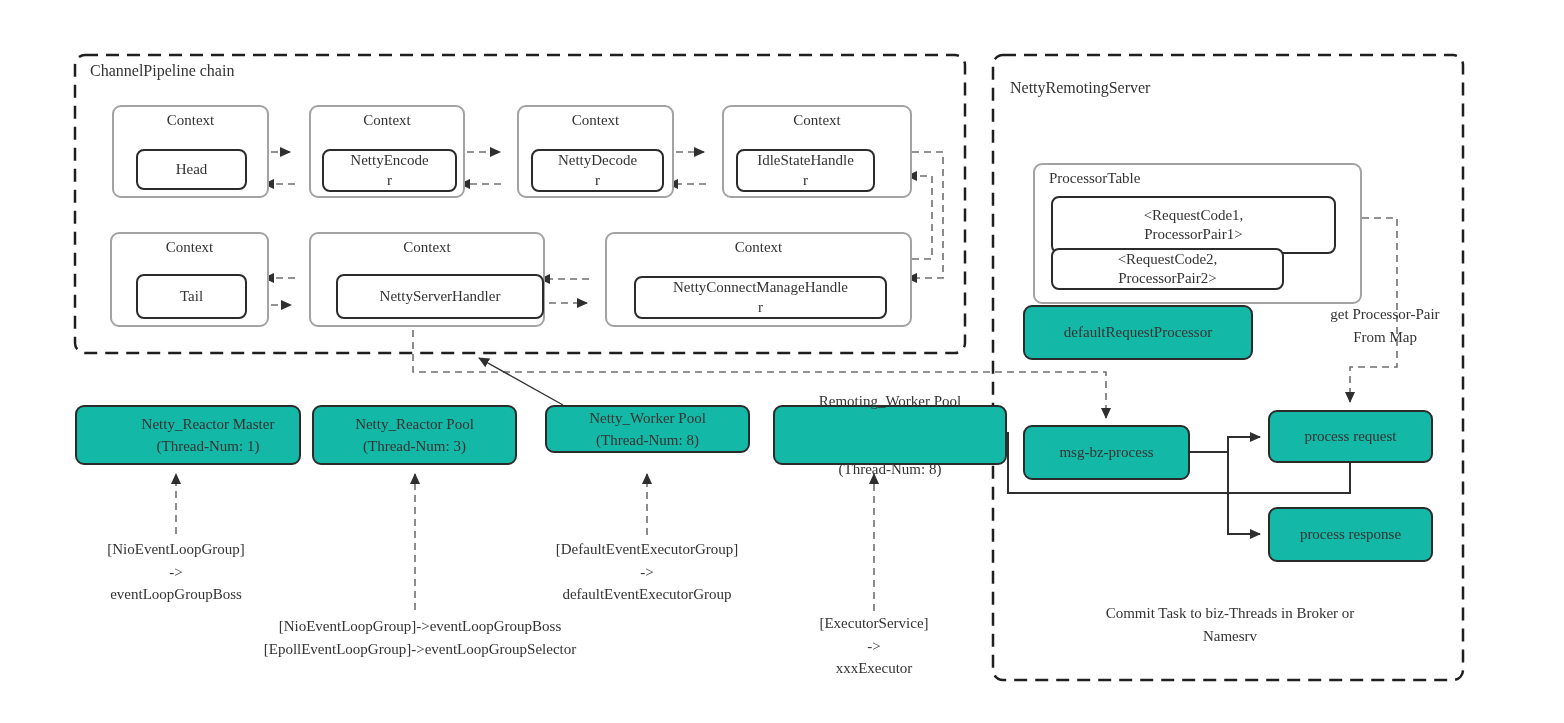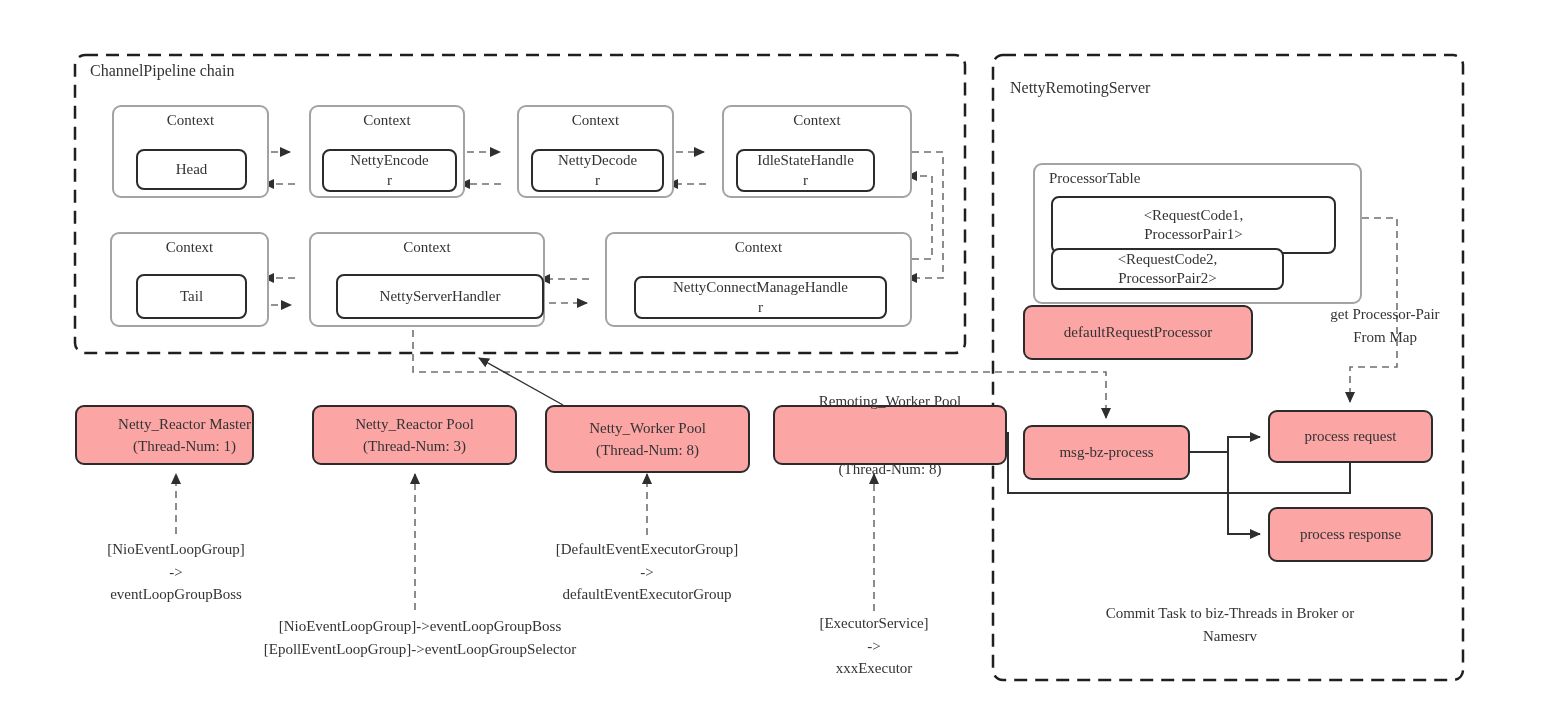--- a/index.html
+++ b/index.html
@@ -8,21 +8,21 @@
     width:1564px;height:723px;
     background:#ffffff;
     font-family:"Liberation Serif","DejaVu Serif",serif;
     color:#333;
     overflow:hidden;
   }
   #connectors{position:absolute;left:0;top:0;width:1564px;height:723px;pointer-events:none;}
   .abs{position:absolute;box-sizing:border-box;}
   .box{
     position:absolute;box-sizing:border-box;
-    border:2px solid #2b2b2b;border-radius:9px;background:#fca5a5;
+    border:2px solid #2b2b2b;border-radius:9px;background:#14b8a6;
     display:flex;align-items:center;justify-content:center;
     text-align:center;font-size:15px;line-height:1.35;white-space:pre-line;
   }
   .ctx{
     position:absolute;box-sizing:border-box;
     border:2px solid #a3a3a3;border-radius:9px;background:#fff;margin-left:12px;
   }
   .ctx-label{
     position:absolute;left:0;top:5px;width:100%;
     text-align:center;font-size:15px;
@@ -146,29 +146,29 @@
   <div class="freelabel" style="left:1300px;top:303px;width:170px;">get Processor-Pair
 From Map</div>
 
   <div class="box" style="left:1023px;top:425px;width:167px;height:55px;">msg-bz-process</div>
   <div class="box" style="left:1268px;top:410px;width:165px;height:53px;">process request</div>
   <div class="box" style="left:1268px;top:507px;width:165px;height:55px;">process response</div>
 
   <div class="freelabel" style="left:1060px;top:602px;width:340px;">Commit Task to biz-Threads in Broker or
 Namesrv</div>
 
-  <div class="box pool" style="left:75px;top:405px;width:179px;height:60px;padding-left:40px;">
+  <div class="box pool" style="left:75px;top:405px;width:226px;height:60px;padding-left:40px;">
     <div class="pool-name">Netty_Reactor Master</div>
     <div class="pool-threads">(Thread-Num: 1)</div>
   </div>
   <div class="box pool" style="left:312px;top:405px;width:205px;height:60px;">
     <div class="pool-name">Netty_Reactor Pool</div>
     <div class="pool-threads">(Thread-Num: 3)</div>
   </div>
-  <div class="box pool" style="left:545px;top:405px;width:205px;height:68px;">
+  <div class="box pool" style="left:545px;top:405px;width:205px;height:48px;">
     <div class="pool-name">Netty_Worker Pool</div>
     <div class="pool-threads">(Thread-Num: 8)</div>
   </div>
   <div class="box pool" style="left:773px;top:405px;width:234px;height:60px;gap:46px;">
     <div class="pool-name">Remoting_Worker Pool</div>
     <div class="pool-threads">(Thread-Num: 8)</div>
   </div>
 
   <div class="note" style="left:76px;top:538px;width:200px;">[NioEventLoopGroup]
 -&gt;

